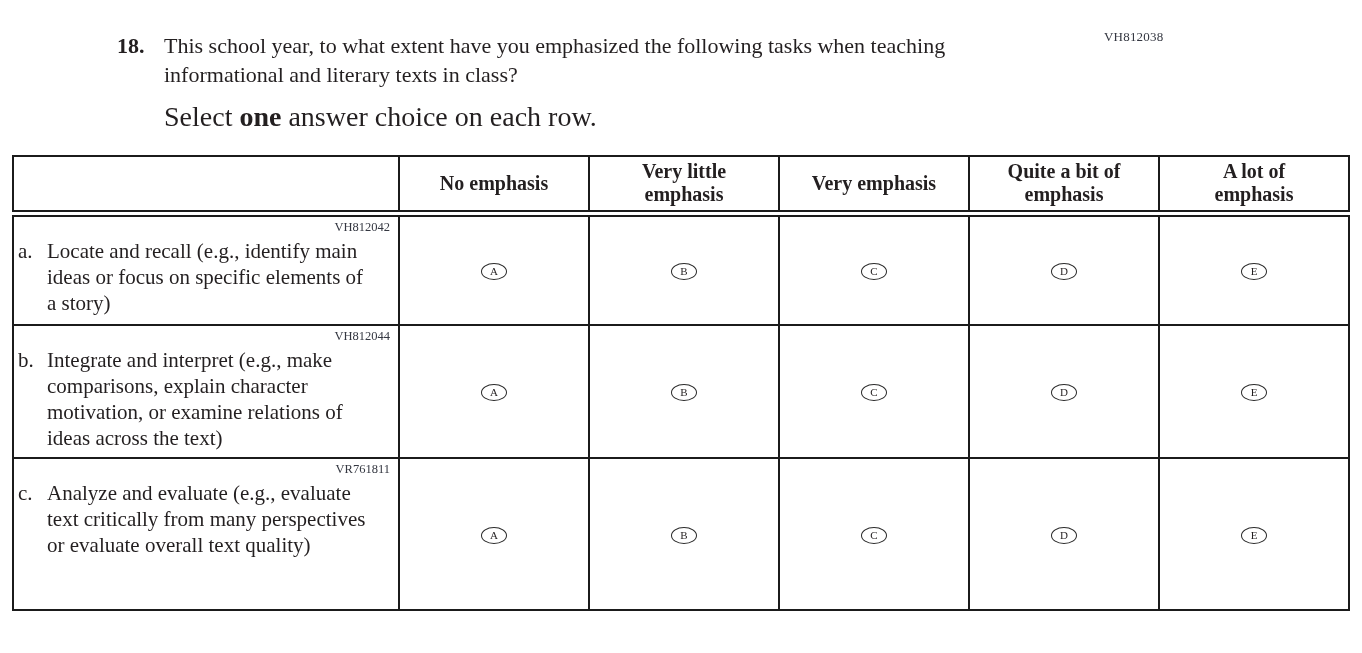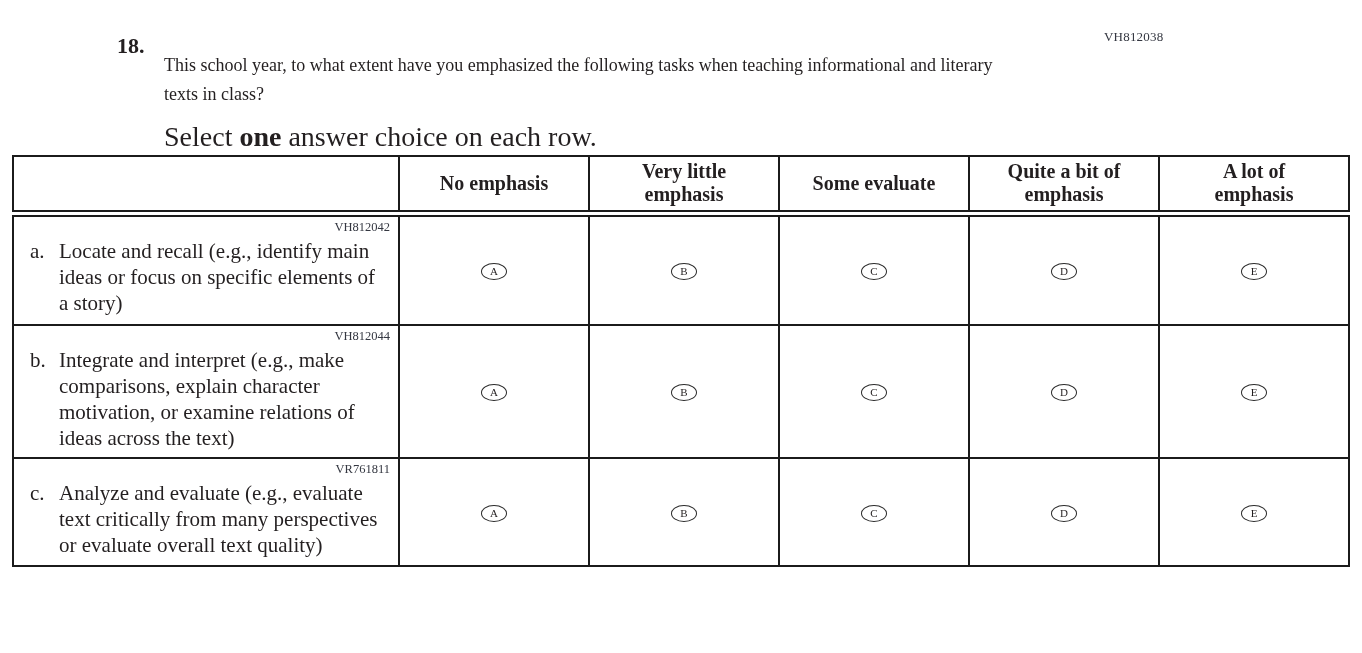--- a/index.html
+++ b/index.html
@@ -14,43 +14,43 @@
   .top-code {
     position: absolute; top: 29px; left: 1104px;
     font-size: 13px; color: #343741; letter-spacing: 0.2px;
   }
   .question-block { position: absolute; top: 31px; left: 117px; }
   .q-line { display: flex; }
   .q-num {
     font-weight: bold; font-size: 22px; line-height: 29px;
     width: 47px; flex: none;
   }
-  .q-text { font-size: 18px; line-height: 29px; max-width: 835px; margin-top: 20px; }
+  .q-text { font-size: 22px; line-height: 29px; max-width: 835px; }
   .q-instruction {
     margin-top: 14px; margin-left: 47px;
     font-size: 28px; line-height: 28px;
   }
   table.matrix {
     position: absolute; top: 155px; left: 12px;
     width: 1336px; border-collapse: collapse; table-layout: fixed;
   }
   col.label-col { width: 386px; }
   col.opt-col { width: 190px; }
   th, td { border: 2px solid #1b1b1b; }
   thead th {
     height: 57px;
     border-bottom: 7px double #1b1b1b;
     font-size: 20px; font-weight: bold;
     text-align: center; vertical-align: middle;
     white-space: pre-line; line-height: 23px;
   }
   tbody tr:nth-child(1) { height: 112px; }
   tbody tr:nth-child(2) { height: 124px; }
-  tbody tr:nth-child(3) { height: 108px; }
-  td.label-cell { vertical-align: top; padding: 3px 6px 6px 16px; }
+  tbody tr:nth-child(3) { height: 152px; }
+  td.label-cell { vertical-align: top; padding: 3px 6px 6px 4px; }
   .cell-code {
     text-align: right; font-size: 12.5px; line-height: 15px;
     color: #343741; margin-bottom: 3px; padding-right: 2px;
   }
   .row-label { display: flex; font-size: 21px; line-height: 26px; }
   .row-letter { width: 29px; flex: none; }
   .row-text { max-width: 328px; }
   td.option-cell { text-align: center; vertical-align: middle; }
   .oval {
     display: inline-flex; align-items: center; justify-content: center;
@@ -81,21 +81,21 @@
       <col class="opt-col">
       <col class="opt-col">
       <col class="opt-col">
   </colgroup>
   <thead>
     <tr>
       <th class="corner-cell"></th>
     <th>No emphasis</th>
         <th>Very little
 emphasis</th>
-        <th>Some evaluate</th>
+        <th>Very emphasis</th>
         <th>Quite a bit of
 emphasis</th>
         <th>A lot of
 emphasis</th>
       </tr>
   </thead>
   <tbody>
       <tr>
         <td class="label-cell">
           <div class="cell-code">VH812042</div>

